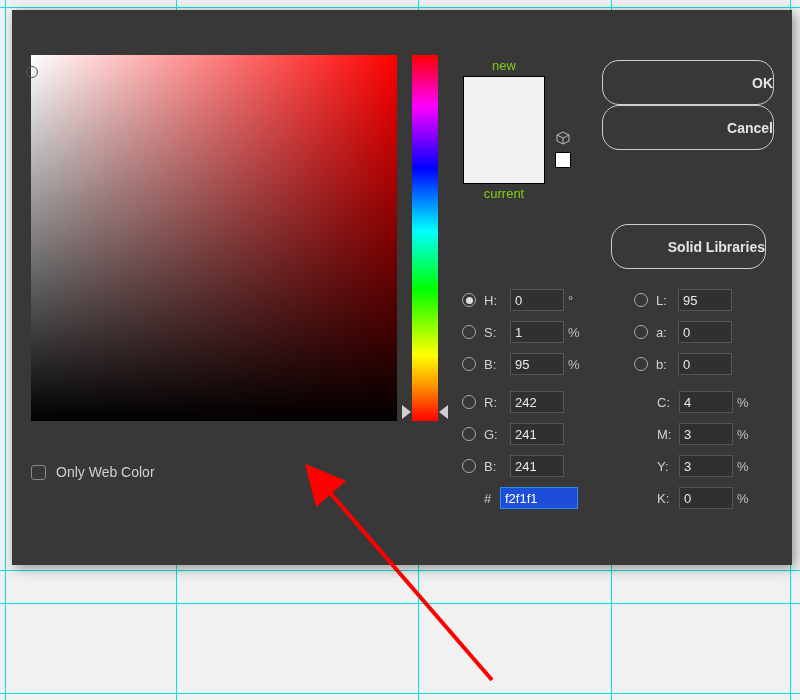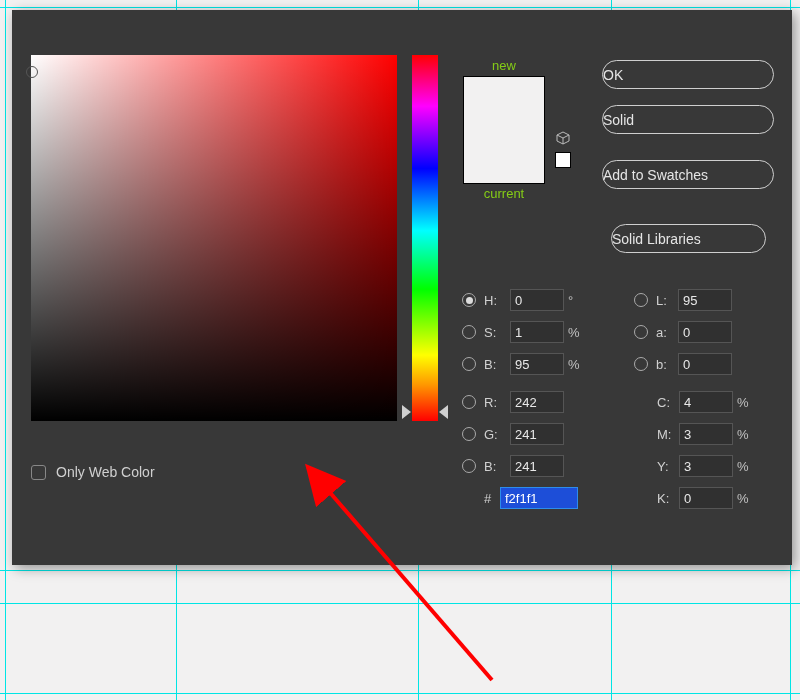--- a/index.html
+++ b/index.html
@@ -97,27 +97,27 @@
   }
   .tinyswatch {
     position:absolute; left:543px; top:142px;
     width:16px; height:16px; background:#fff; border:1px solid #000;
   }
 
   
   .btn {
     position:absolute;
     right:18px;
-    width:172px; height:29px;
+    width:172px; height:45px;
     border:1px solid #cfcfcf;
     border-radius:17px;
     background:transparent;
     color:#e5e5e5;
     font-size:14px;
-    display:flex; align-items:center; justify-content:flex-start;
+    display:flex; align-items:center; justify-content:flex-end;font-weight:bold;
   }
   .btn.ok     { top:50px; }
   .btn.cancel { top:95px; }
   .btn.swt    { top:150px; }
   .btn.lib    { top:214px; width:155px; right:26px; }
 
   
   .row { position:absolute; display:flex; align-items:center; gap:4px; height:24px; }
   .radio {
     width:14px; height:14px; border:1px solid #aaa; border-radius:50%;
@@ -194,24 +194,21 @@
             <path d="M2 5 L8 8 L14 5 M8 8 L8 14"></path>
       </g>
         </svg>
     </span>
     <span class="tinyswatch"></span>
 
     <div class="btn ok">
         <span>OK</span>
       </div>
     <div class="btn cancel">
-        <span>Solid</span>
-      </div>
-    <div class="btn swt">
-        <span>Add to Swatches</span>
+        <span>Cancel</span>
       </div>
     <div class="btn lib">
         <span>Solid Libraries</span>
       </div>
 
     <div class="row left-col" style="top:278px">
       <span class="radio sel"></span>
       <span class="lbl">H:</span>
       <input class="val" value="0" style="">
       <span class="unit">°</span>

